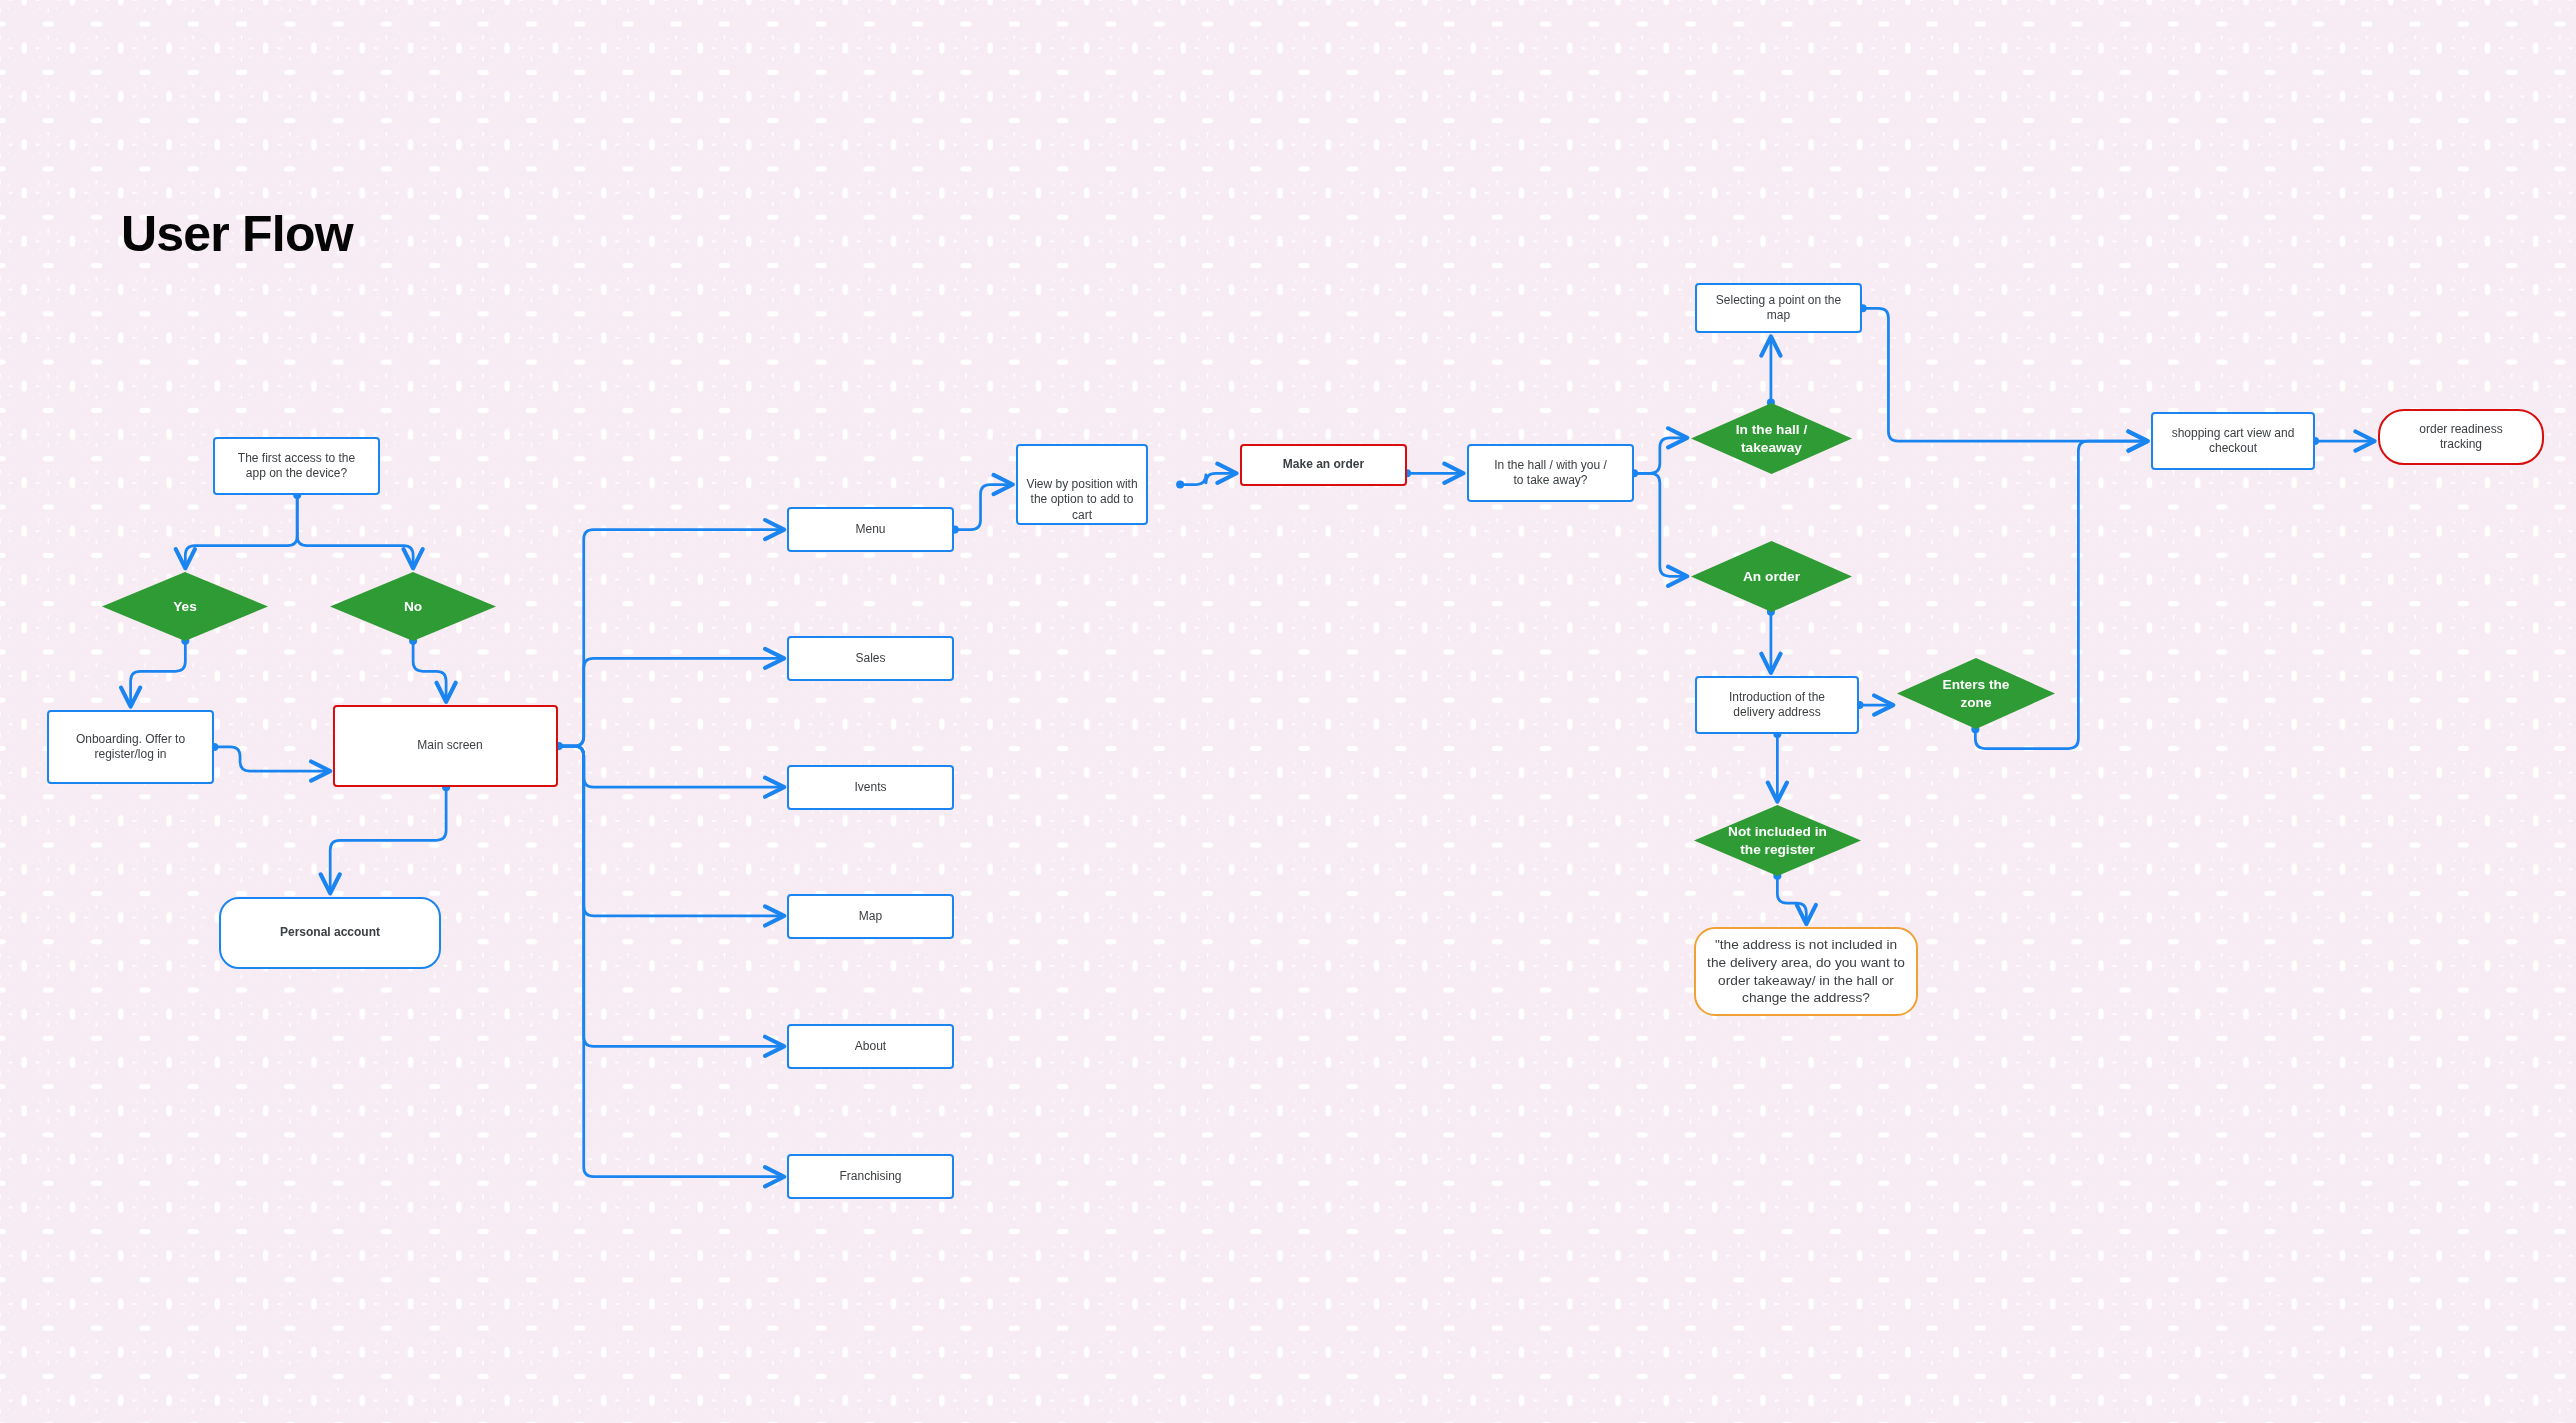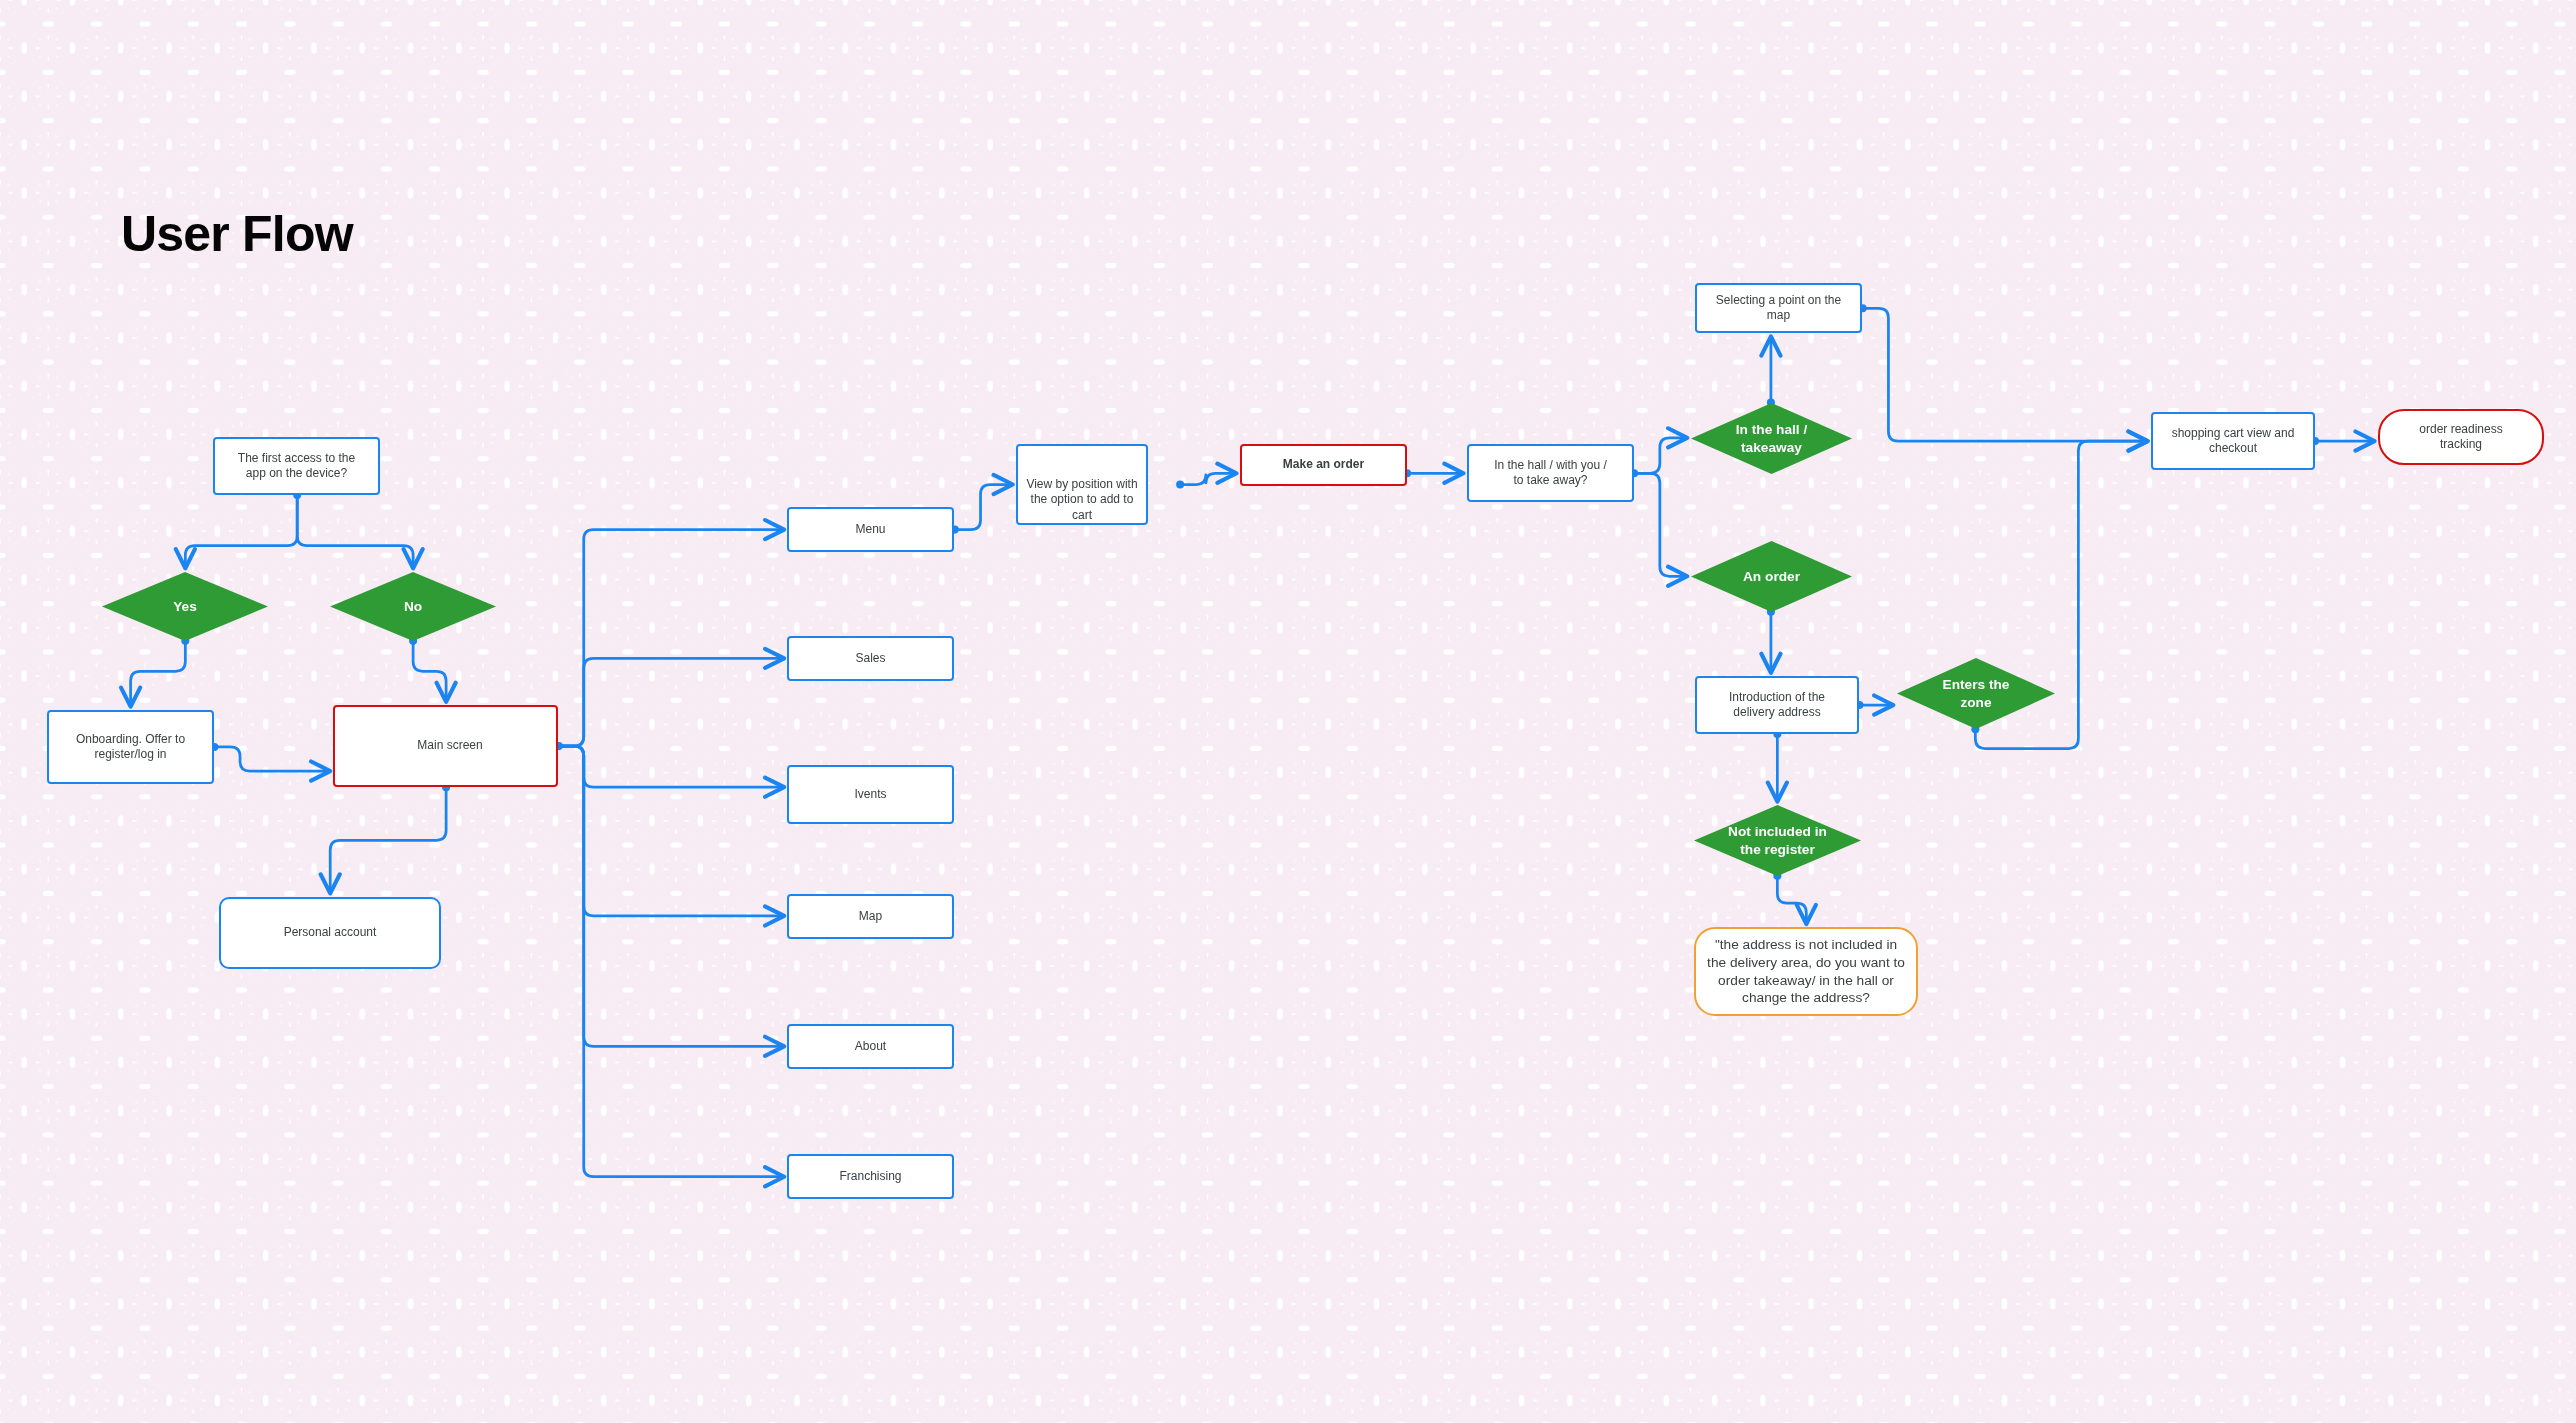--- a/index.html
+++ b/index.html
@@ -66,21 +66,22 @@
     background: #ffffff;
     border: 2.4px solid #1a85f0;
     border-radius: 4px;
     color: #3c4043;
     font-size: 12px;
   }
   .rect.red {
     border-color: #d80d0d;
   }
   .rect.pill {
-    border-radius: 10px;
+    border-radius: 20px;
+    font-weight: bold;
   }
   .rect.note {
     border-color: #f0a135;
     border-radius: 21px;
     font-size: 13.7px;
   }
   
   .diamond {
     background: transparent;
     color: #ffffff;
@@ -230,21 +231,21 @@
       </div>
       <div class="node rect pill" style="left: 219px; top: 897px; width: 222px; height: 72px;">
         <span class="label">Personal account</span>
       </div>
       <div class="node rect" style="left: 787px; top: 507px; width: 167px; height: 45px;">
         <span class="label">Menu</span>
       </div>
       <div class="node rect" style="left: 787px; top: 636px; width: 167px; height: 45px;">
         <span class="label">Sales</span>
       </div>
-      <div class="node rect" style="left: 787px; top: 765px; width: 167px; height: 59px;">
+      <div class="node rect" style="left: 787px; top: 765px; width: 167px; height: 45px;">
         <span class="label">Ivents</span>
       </div>
       <div class="node rect" style="left: 787px; top: 894px; width: 167px; height: 45px;">
         <span class="label">Map</span>
       </div>
       <div class="node rect" style="left: 787px; top: 1024px; width: 167px; height: 45px;">
         <span class="label">About</span>
       </div>
       <div class="node rect" style="left: 787px; top: 1154px; width: 167px; height: 45px;">
         <span class="label">Franchising</span>

